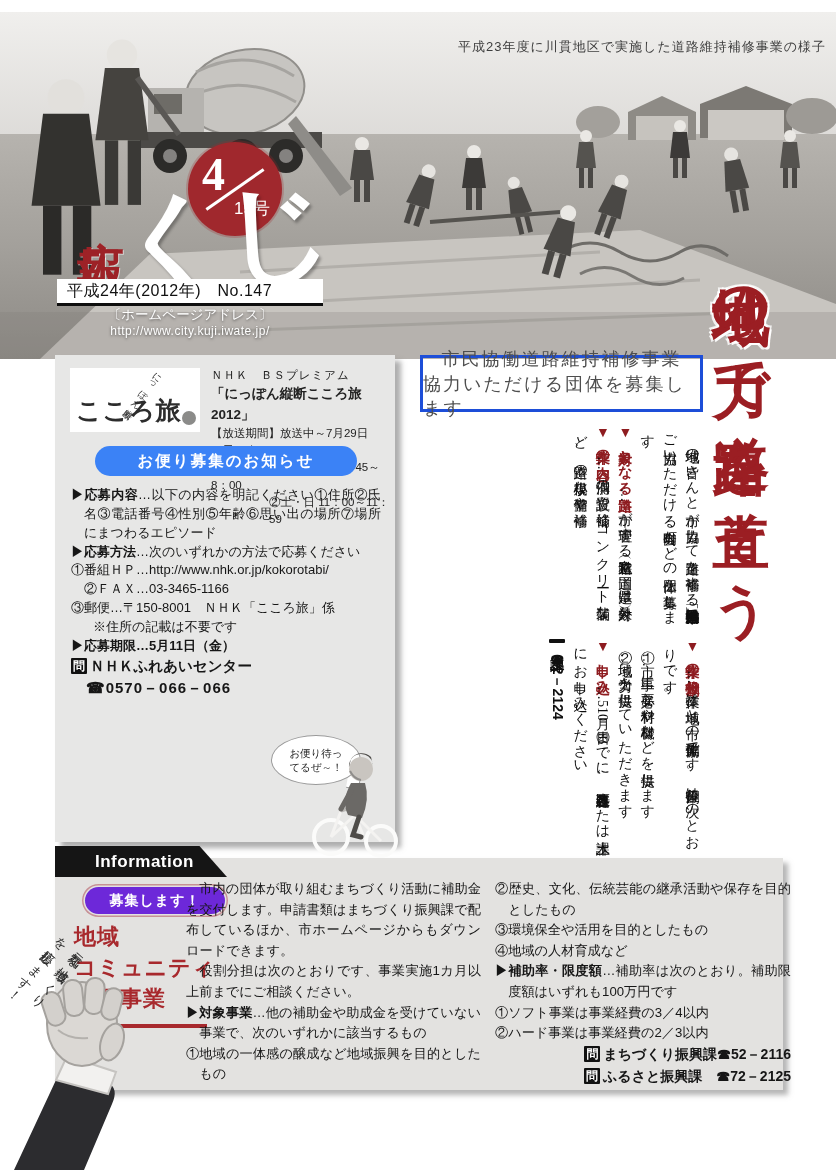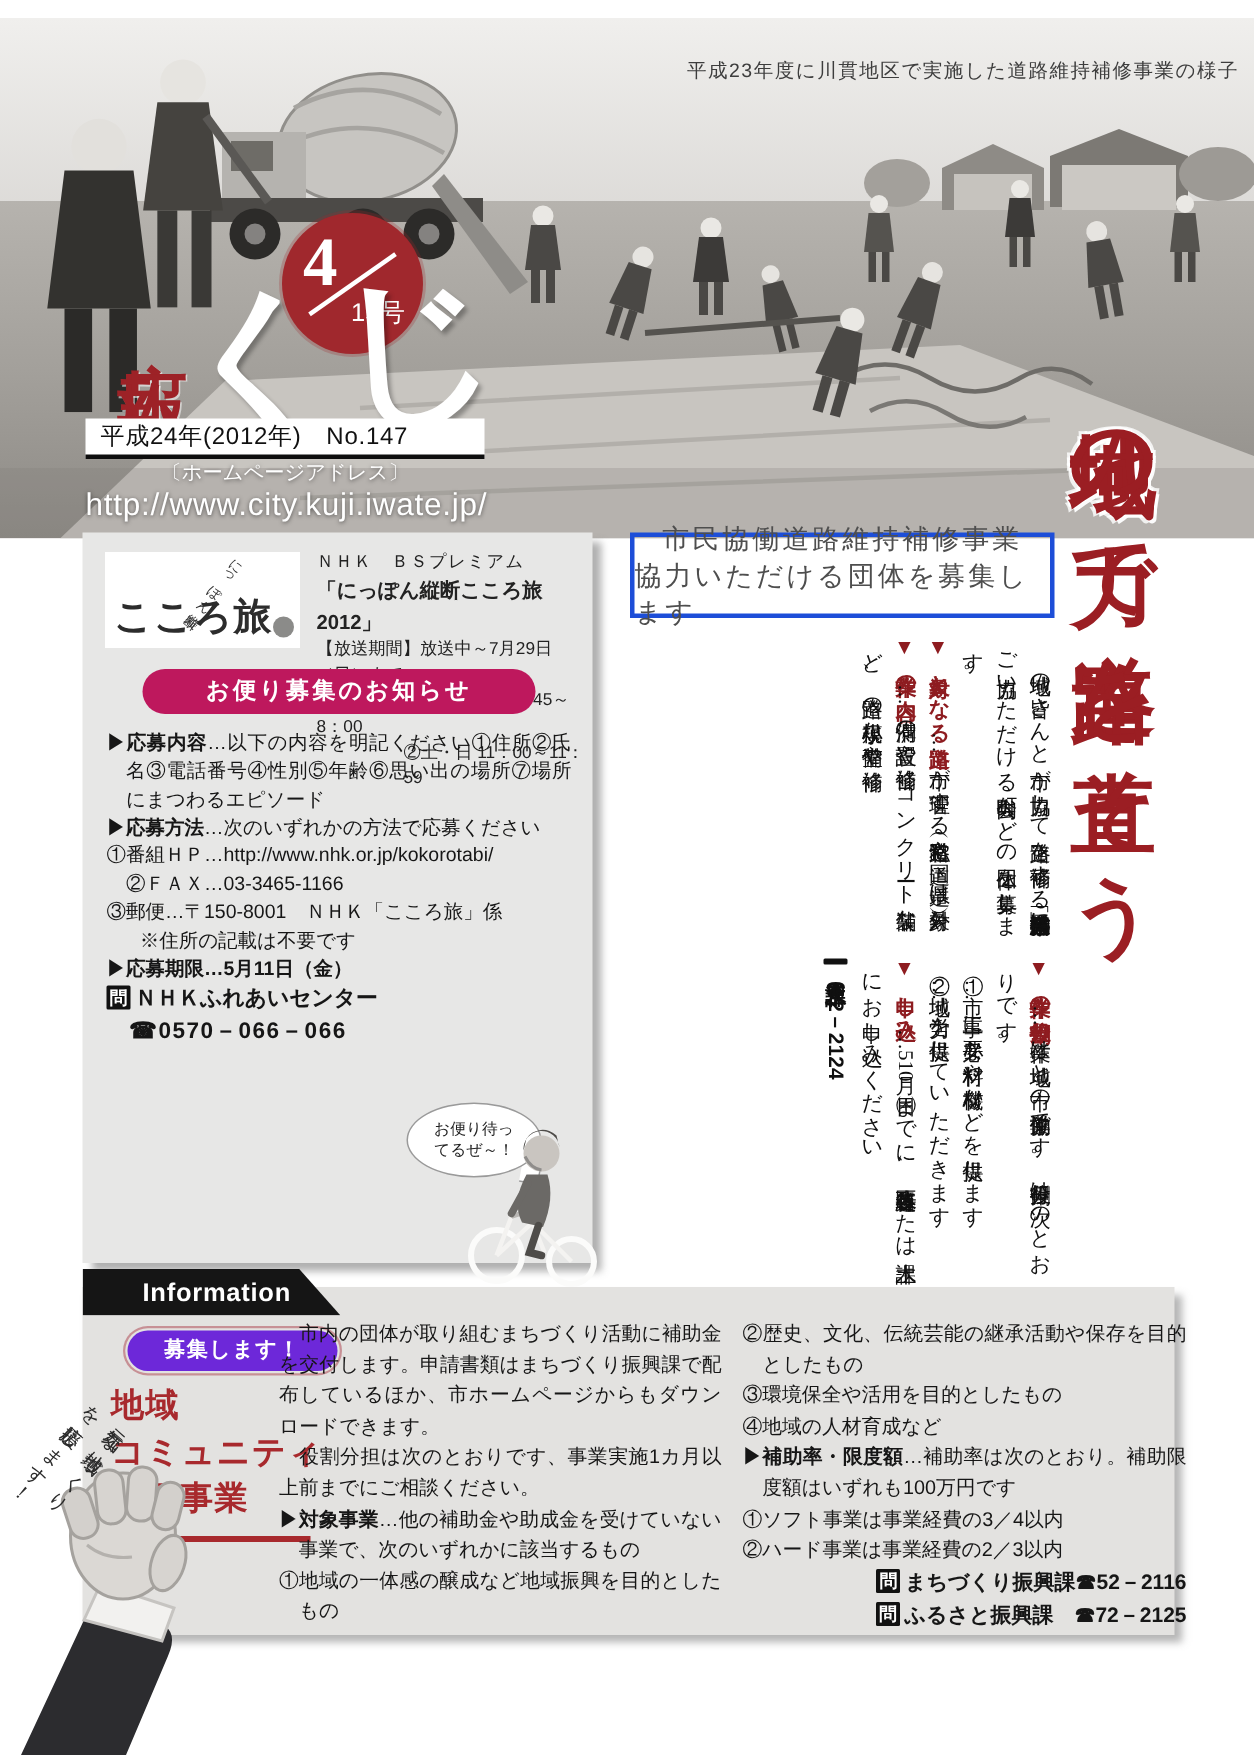--- a/index.html
+++ b/index.html
@@ -23,21 +23,21 @@
   .logo-kanji{position:absolute;left:70px;top:190px;writing-mode:vertical-rl;
     font-family:"Liberation Serif",serif;font-size:47px;font-weight:bold;color:#9d2227;
     letter-spacing:6px;text-shadow:1px 1px 0 rgba(255,255,255,.55);}
   .logo-kana{position:absolute;left:118px;top:152px;font-size:108px;font-weight:bold;color:#fff;
     transform:rotate(-5deg);letter-spacing:-6px;text-shadow:2px 3px 3px rgba(0,0,0,.3);}
   .date-strip{position:absolute;left:57px;top:267px;width:266px;background:#fff;
     border-bottom:3px solid #0e0e0e;font-size:16px;color:#111;padding:2px 0 1px 10px;
     box-sizing:border-box;letter-spacing:.5px;}
   .homepage{position:absolute;left:57px;top:295px;width:266px;text-align:center;color:#fff;
     font-size:13.5px;line-height:1.25;text-shadow:0 1px 3px rgba(0,0,0,.55);}
-  .homepage .url{font-size:21px;letter-spacing:.5px;}
+  .homepage .url{font-size:12px;letter-spacing:.5px;}
 
   
   .v-title{position:absolute;left:704px;top:241px;height:618px;writing-mode:vertical-rl;
     font-family:"Liberation Serif",serif;font-size:57px;font-weight:bold;color:#9b1e23;
     letter-spacing:4px;line-height:1.3;
     text-shadow:2px 2px 0 rgba(255,255,255,.95),-2px -2px 0 rgba(255,255,255,.8),
                 2px -2px 0 rgba(255,255,255,.8),-2px 2px 0 rgba(255,255,255,.8);}
 
   
   .nhk-box{position:absolute;left:55px;top:355px;width:340px;height:487px;background:#e7e7e6;
@@ -47,21 +47,21 @@
     color:#333;transform:rotate(38deg);letter-spacing:1px;}
   .logo-main{position:absolute;left:6px;bottom:5px;font-size:25px;font-weight:bold;color:#2c2c2c;
     letter-spacing:1px;}
   .logo-dot{position:absolute;right:4px;bottom:7px;width:14px;height:14px;border-radius:50%;
     background:#8b8b89;}
   .program-info{position:absolute;left:156px;top:12px;width:180px;font-size:11.5px;color:#222;
     line-height:1.5;}
   .program-info .pi-title{font-size:13.5px;font-weight:bold;letter-spacing:0;}
   .program-info .pi-ch{letter-spacing:1px;}
   .pi-time2{padding-left:58px;}
-  .nhk-banner{position:absolute;left:40px;top:91px;width:262px;height:30px;background:#be185d;
+  .nhk-banner{position:absolute;left:40px;top:91px;width:262px;height:30px;background:#3b82f6;
     border-radius:16px;color:#fff;font-size:15.5px;font-weight:bold;text-align:center;
     line-height:30px;letter-spacing:2px;}
   .nhk-body{position:absolute;left:16px;top:131px;width:310px;font-size:13px;line-height:1.45;
     color:#161616;text-align:justify;}
   .nhk-body p{margin:0;}
   .hang{padding-left:1em;text-indent:-1em;}
   .sub{padding-left:1em;}
   .note{padding-left:1.7em;}
   .b{font-weight:bold;}
   .contact-line{font-weight:bold;font-size:14.5px;margin-top:1px;}

